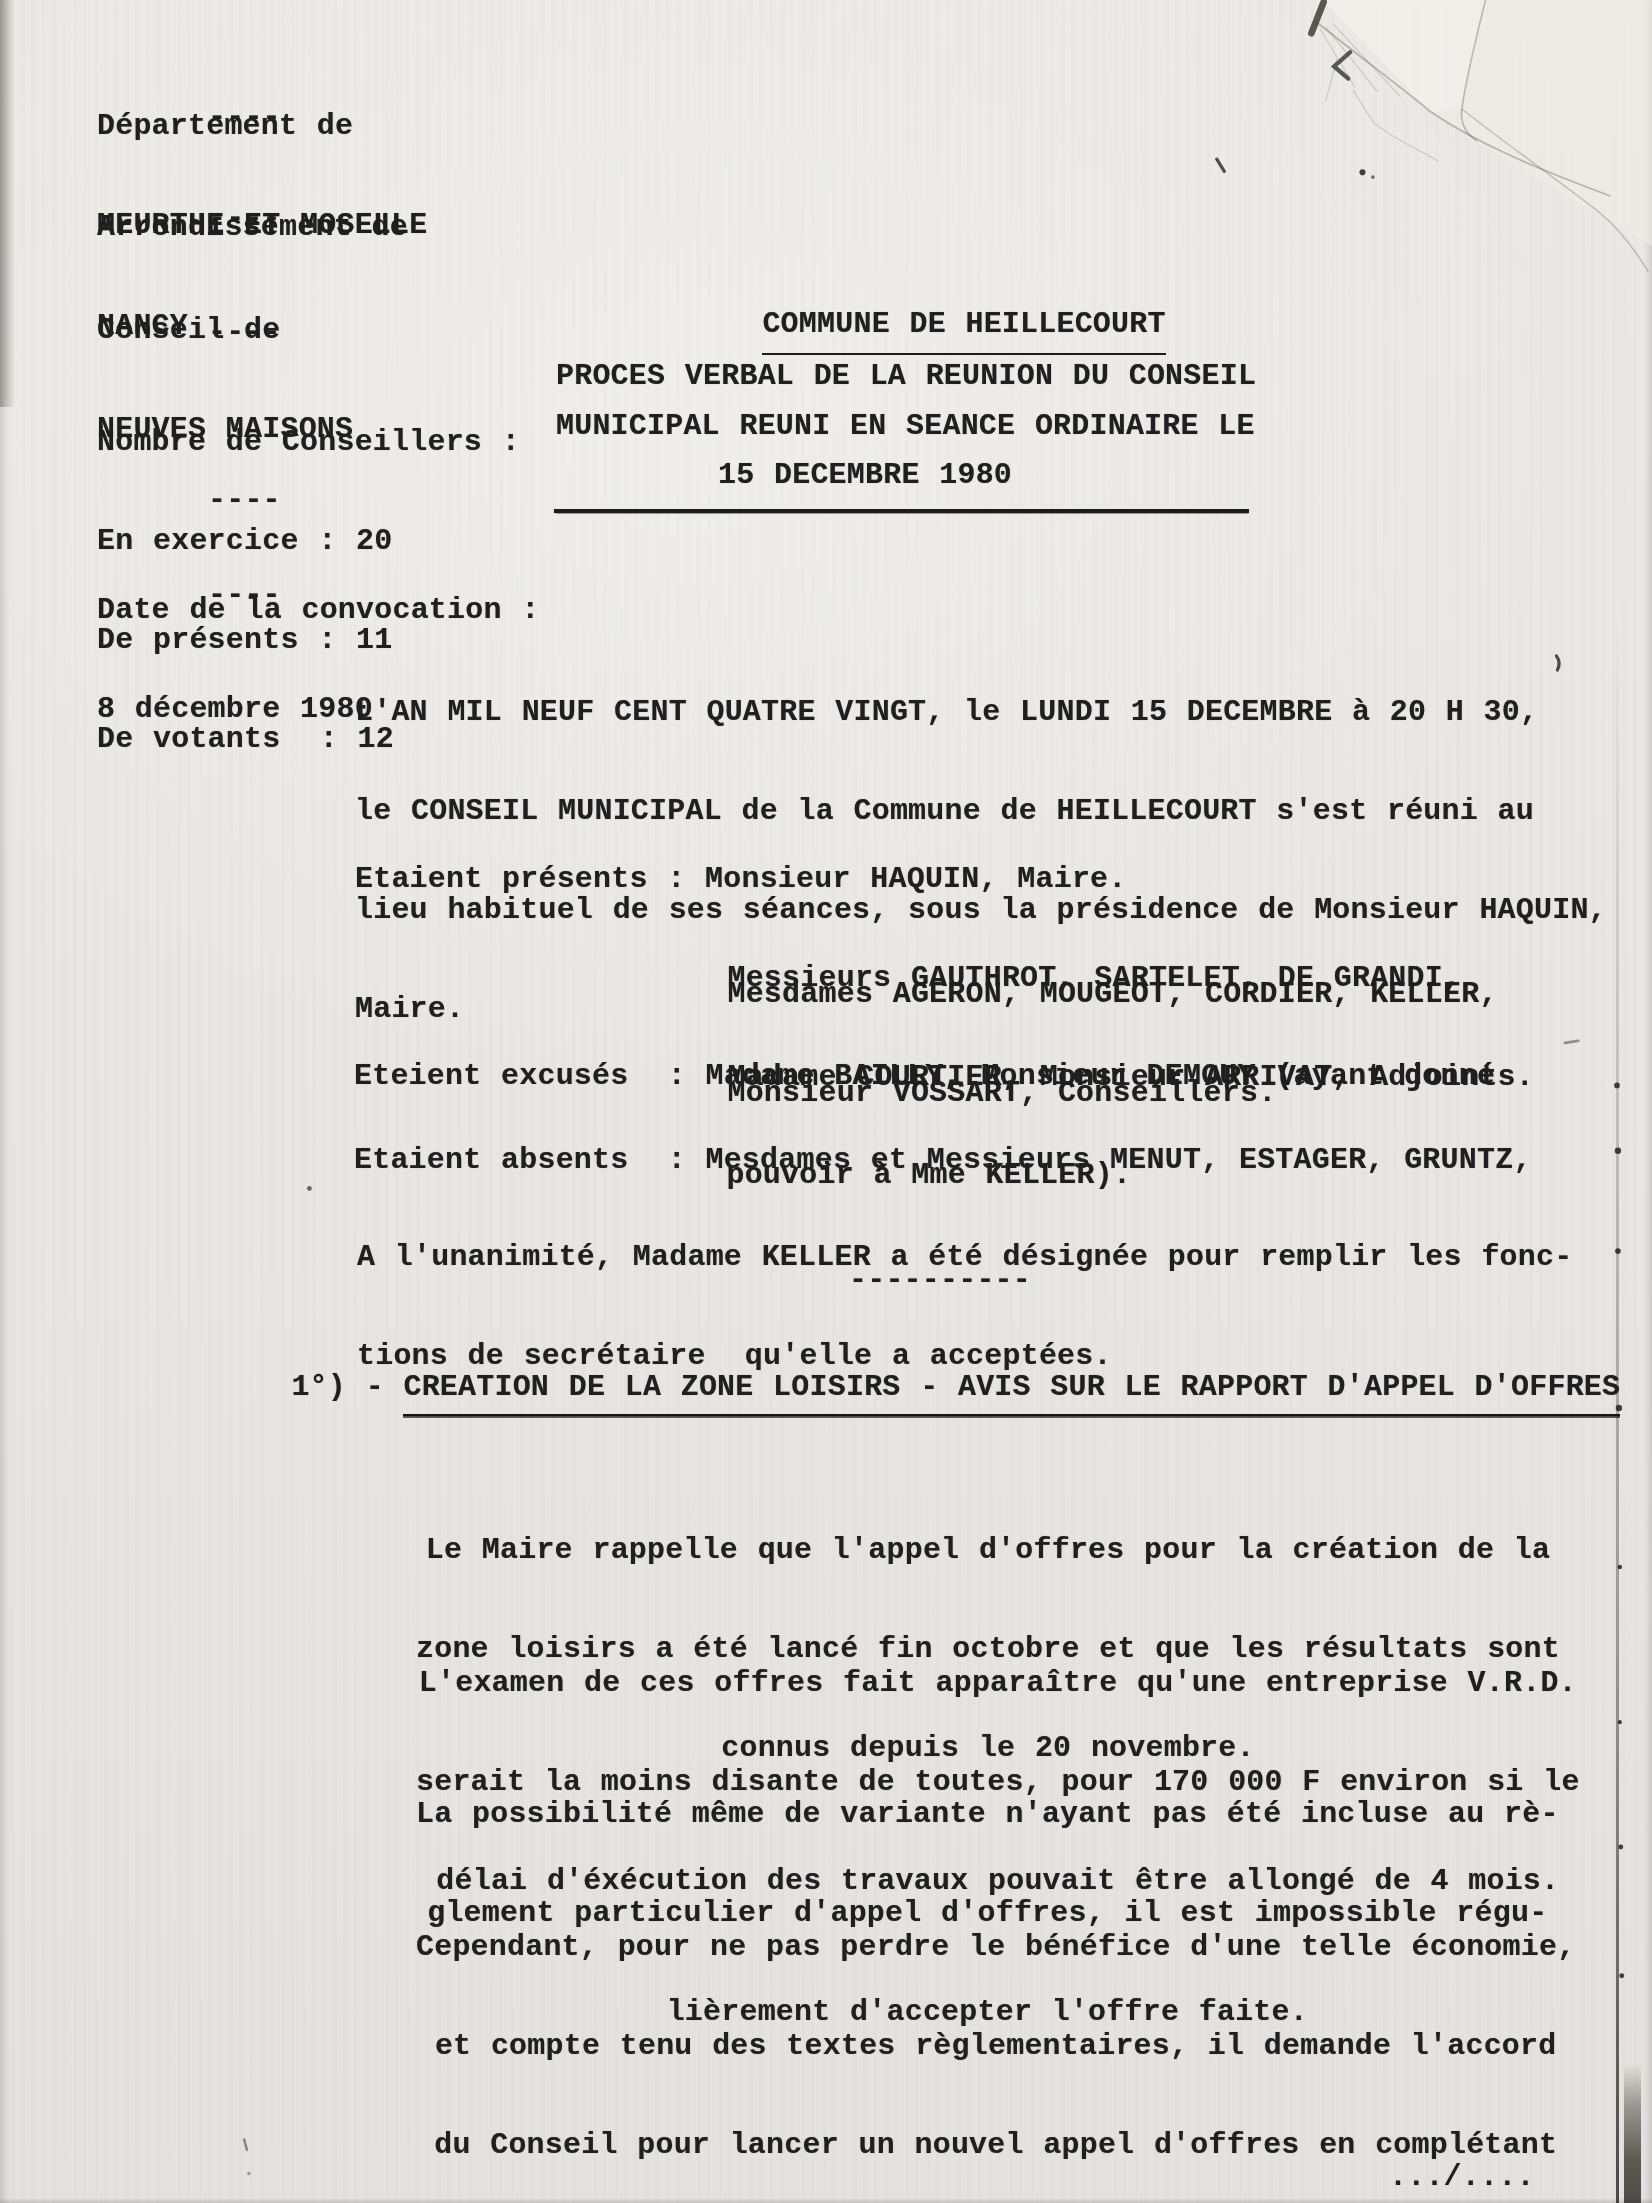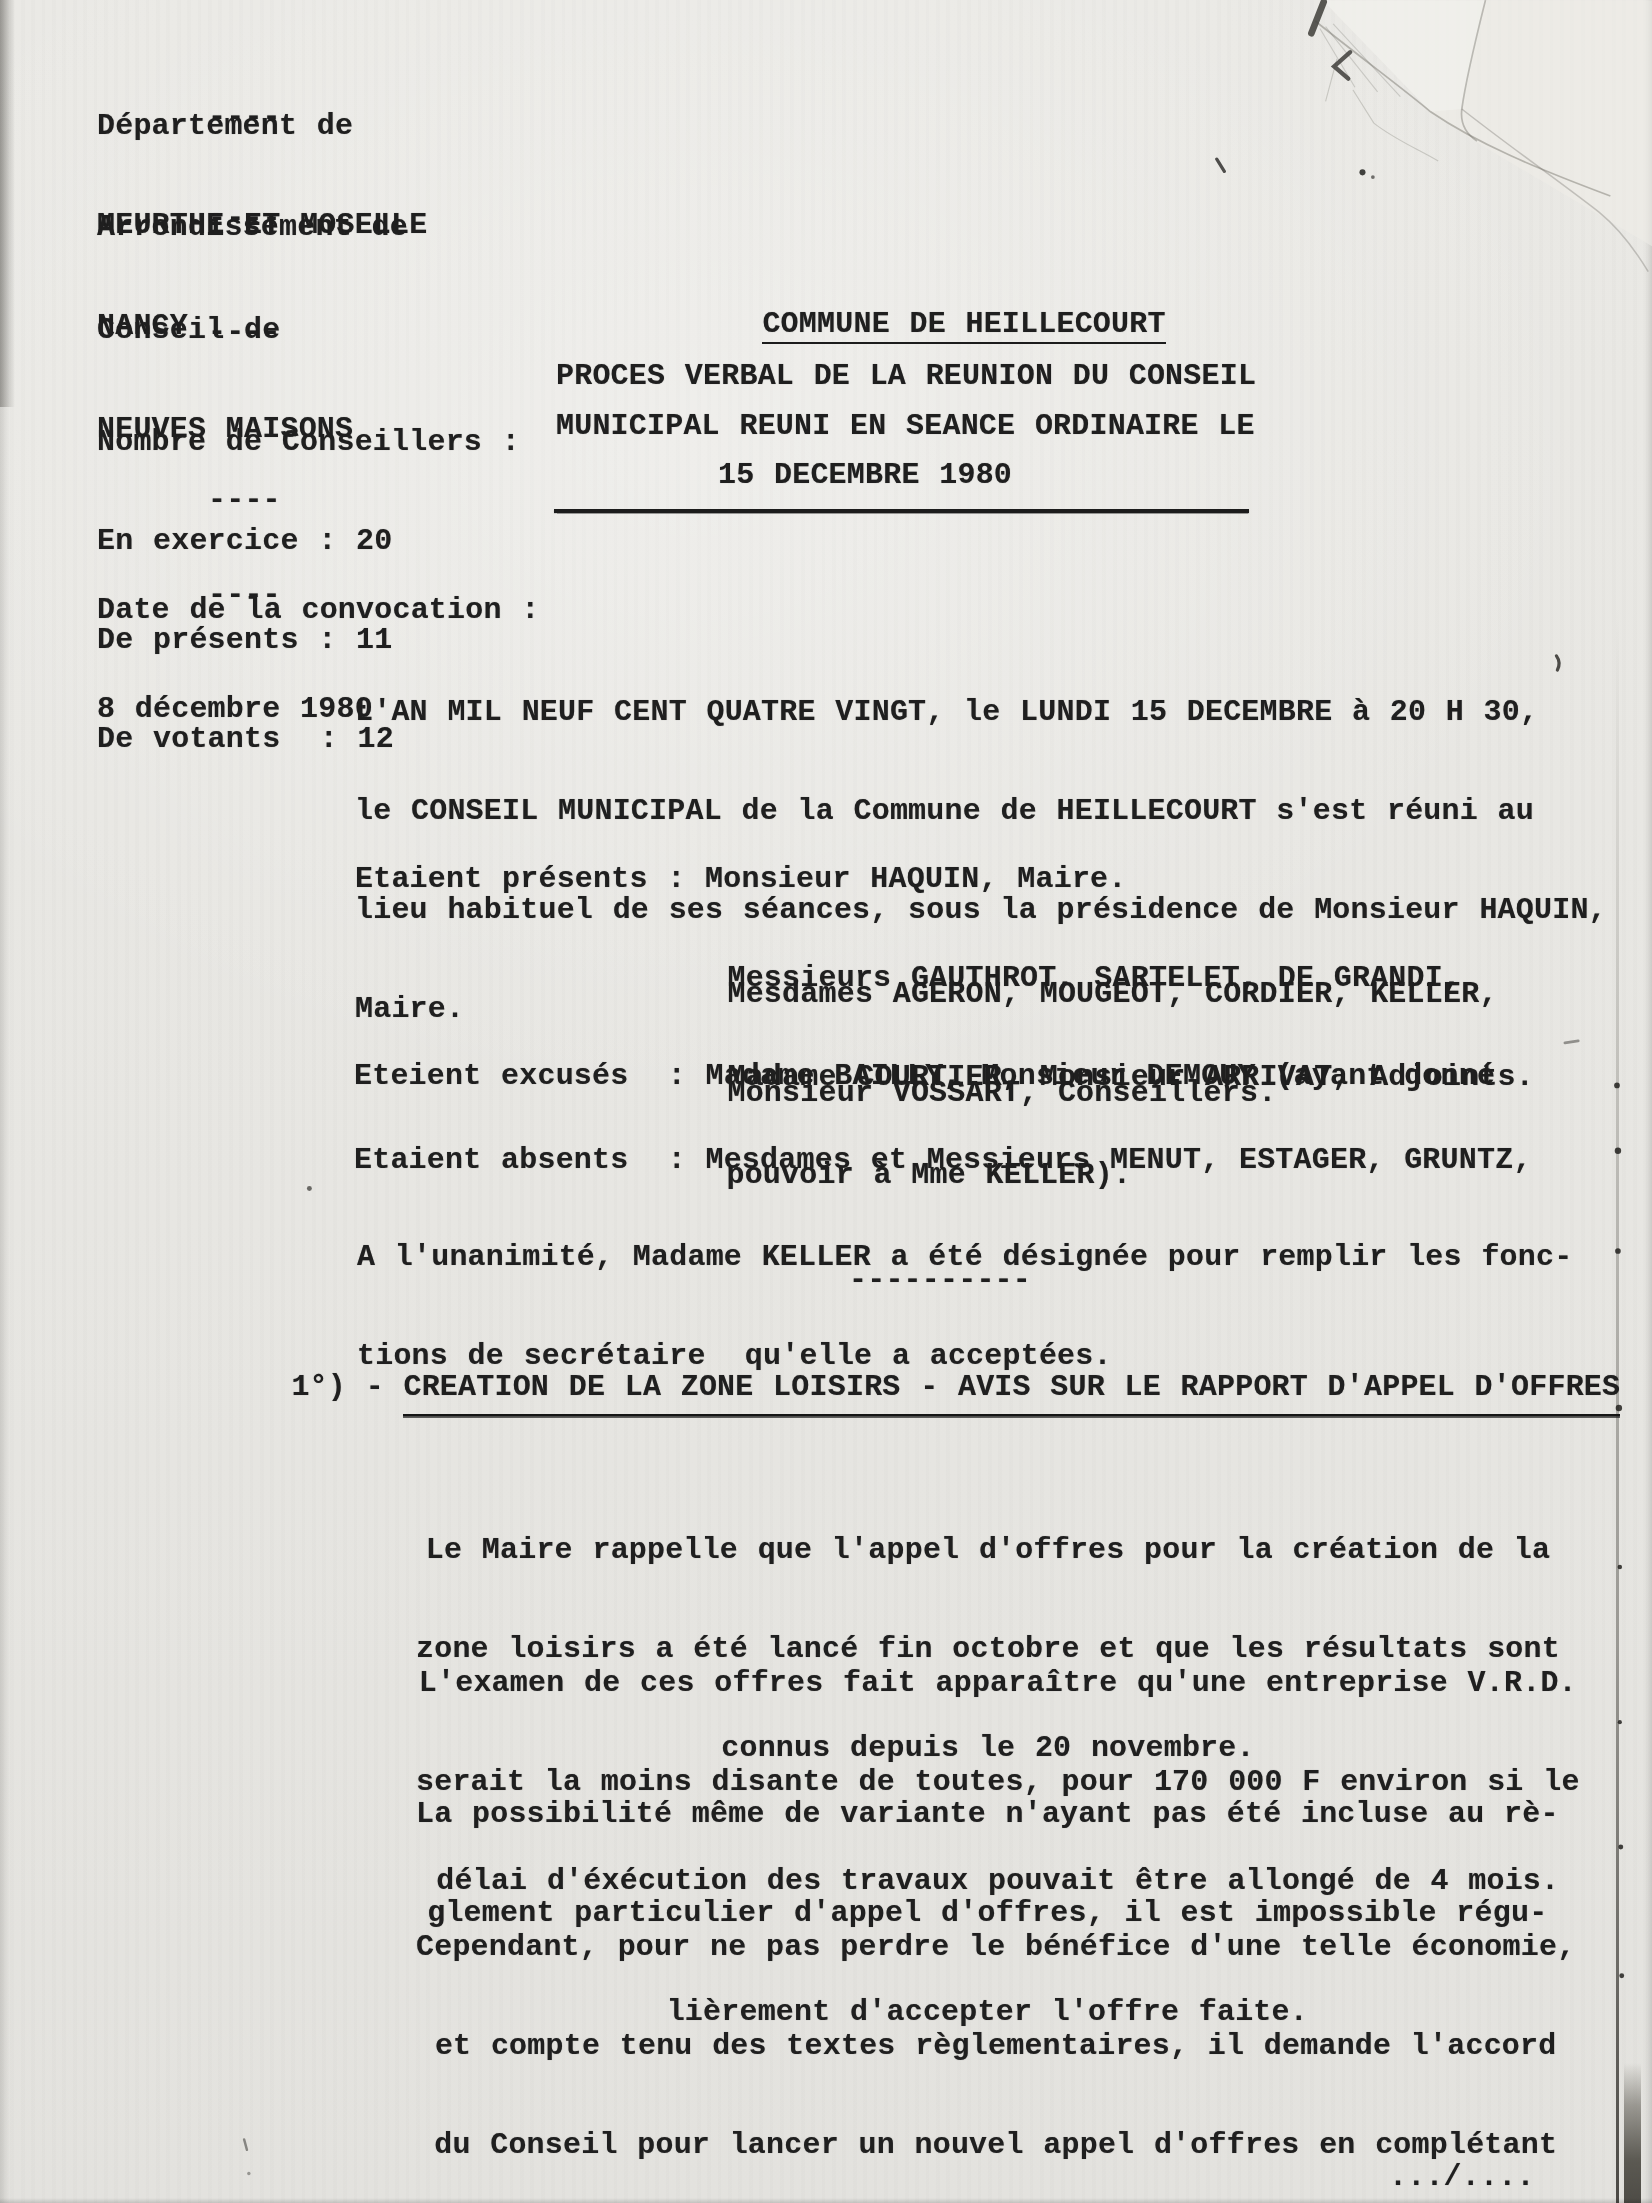--- a/index.html
+++ b/index.html
@@ -19,21 +19,21 @@
     position:absolute;
     white-space:pre;
     font-size:30px;
     line-height:33px;
     letter-spacing:0.2px;
     word-spacing:1.4px;
     text-shadow:0 0 0.9px rgba(30,30,30,0.45);
   }
   .txt div{white-space:pre;}
   .para{line-height:33px;text-align:center;}
-  .u1{border-bottom:2.8px solid #1c1c1c;padding-bottom:1px;}
+  .u1{border-bottom:2.8px solid #1c1c1c;padding-bottom:12px;}
   .u2{border-bottom:2.8px solid #151515;padding-bottom:10px;box-shadow:0 1.9px 0 rgba(25,25,25,0.75);}
   .rule{
     position:absolute;background:#1c1c1c;height:3.8px;
     box-shadow:0 0.9px 0.9px rgba(20,20,20,0.4);
   }
   .edge-left-strong{position:absolute;left:0;top:0;width:15px;height:407px;
     background:linear-gradient(90deg,rgba(70,68,62,0.40),rgba(70,68,62,0));}
   .edge-left-soft{position:absolute;left:0;top:0;width:9.5px;height:100%;
     background:linear-gradient(90deg,rgba(60,58,54,0.14),rgba(60,58,54,0));}
   .seam-right{position:absolute;left:1616px;top:606px;width:2.8px;height:1597px;

